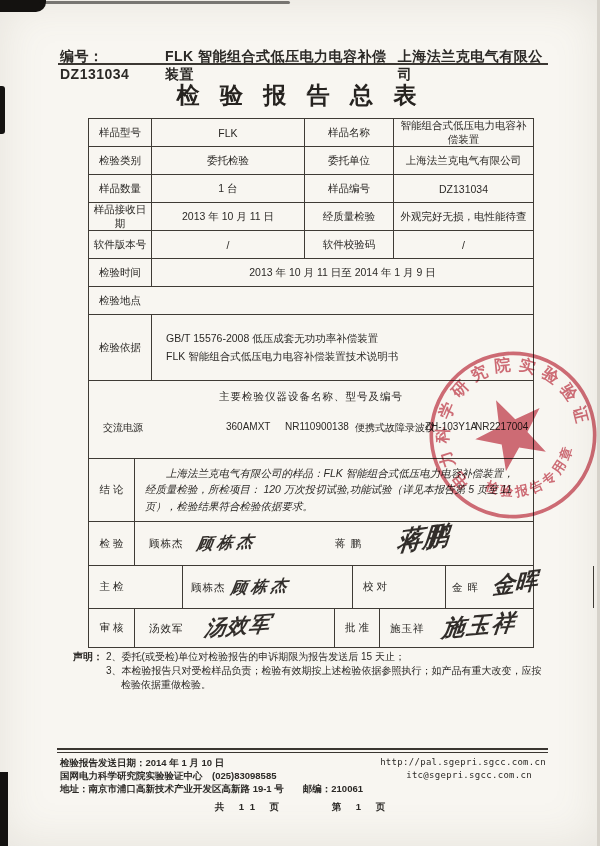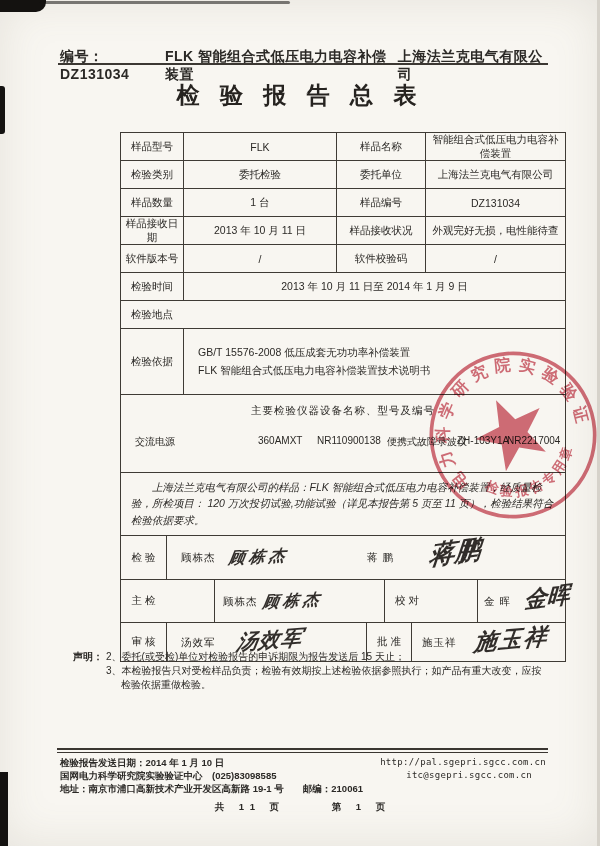--- a/index.html
+++ b/index.html
@@ -13,21 +13,21 @@
   .art-left-upper{left:0;top:86px;width:5px;height:48px;border-radius:0 3px 3px 0;}
   .art-left-lower{left:0;top:772px;width:8px;height:74px;}
   .art-right-edge{right:0;top:0;width:3px;height:846px;background:#d6d2ca;}
   
   .hdr{position:absolute;left:60px;top:48px;width:486px;display:flex;justify-content:space-between;
        font-size:14px;font-weight:bold;letter-spacing:.5px;}
   .hdr-rule{position:absolute;left:58px;top:63px;width:490px;height:2px;background:#3c3833;}
   .title{position:absolute;left:0;top:80px;width:100%;margin:0;text-align:center;
          font-size:23px;font-weight:bold;letter-spacing:7px;color:#262320;}
   
-  .tbl{position:absolute;left:88px;top:132px;width:444px;border:1px solid #3f3b35;box-sizing:content-box;margin-left:32px;}
+  .tbl{position:absolute;left:88px;top:118px;width:444px;border:1px solid #3f3b35;box-sizing:content-box;}
   .row{display:flex;border-top:1px solid #3f3b35;align-items:stretch;}
   .row:first-child{border-top:none;}
   .c{border-left:1px solid #3f3b35;box-sizing:border-box;display:flex;align-items:center;
      justify-content:center;text-align:center;font-size:10.5px;padding:2px 3px;position:relative;}
   .c:first-child{border-left:none;}
   .w45{width:45px;flex:none;}
   .w62{width:62px;flex:none;}
   .w89{width:89px;flex:none;}
   .w100{width:100px;flex:none;}
   .w122{width:122px;flex:none;}
@@ -109,21 +109,21 @@
     </div>
     <div class="row h27">
       <div class="c w62">样品数量</div>
       <div class="c w153">1 台</div>
       <div class="c w89">样品编号</div>
       <div class="c wfill">DZ131034</div>
     </div>
     <div class="row h27">
       <div class="c w62">样品接收日期</div>
       <div class="c w153">2013 年 10 月 11 日</div>
-      <div class="c w89">样品接收状况</div>
+      <div class="c w89">经质量检验</div>
       <div class="c wfill">外观完好无损，电性能待查</div>
     </div>
     <div class="row h27">
       <div class="c w62">软件版本号</div>
       <div class="c w153">/</div>
       <div class="c w89">软件校验码</div>
       <div class="c wfill">/</div>
     </div>
 
     <div class="row h27">
@@ -147,20 +147,21 @@
         <span class="ipos" style="left:14px;">交流电源</span>
         <span class="ipos" style="left:137px;">360AMXT</span>
         <span class="ipos" style="left:196px;">NR110900138</span>
         <span class="ipos" style="left:266px;">便携式故障录波仪</span>
         <span class="ipos" style="left:336px;">ZH-103Y1A</span>
         <span class="ipos" style="left:386px;">NR2217004</span>
       </div>
     </div>
 
     <div class="row h62">
+      <div class="c w45">结  论</div>
       <div class="c wfill concl-cell">
         <p>上海法兰克电气有限公司的样品：FLK 智能组合式低压电力电容补偿装置，经质量检验，所检项目： 120 万次投切试验,功能试验（详见本报告第 5 页至 11 页），检验结果符合检验依据要求。</p>
       </div>
     </div>
 
     <div class="row h43">
       <div class="c w45">检  验</div>
       <div class="c wfill sigc">
         <span class="printed" style="left:14px;top:15px;">顾栋杰</span>
         <span class="sig sig-gdj" style="left:62px;top:11px;">顾栋杰</span>

